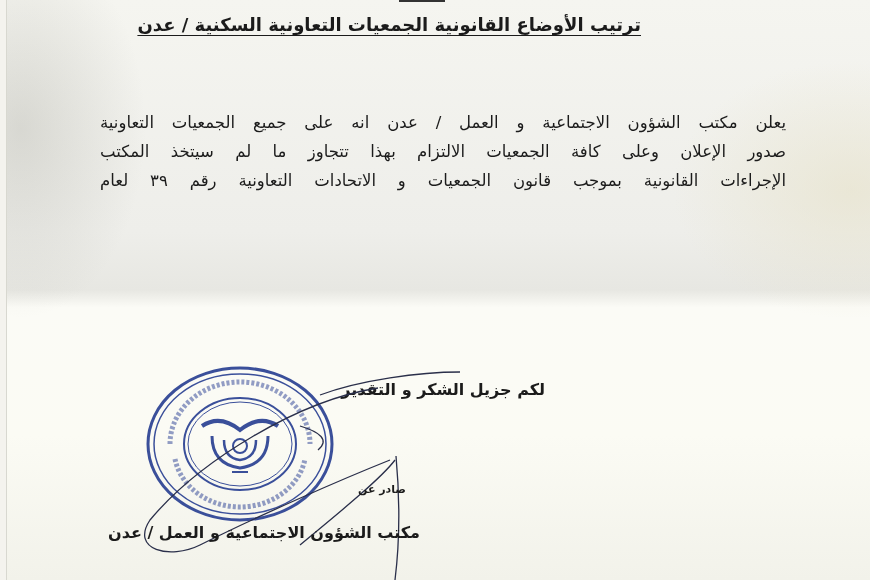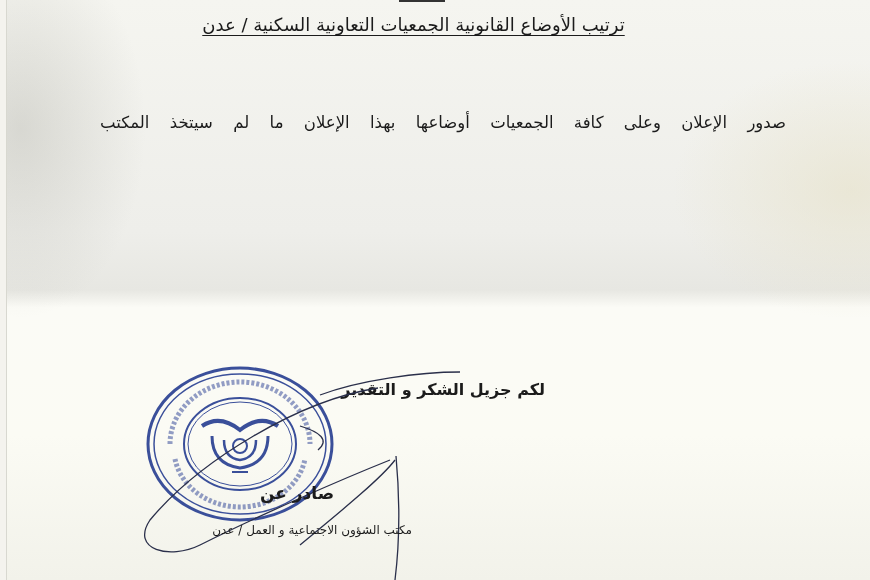--- a/index.html
+++ b/index.html
@@ -21,60 +21,62 @@
     .shade-right {
       position: absolute; right: 0; top: 60px; width: 200px; height: 260px;
       background: radial-gradient(ellipse at 90% 50%, rgba(230,225,200,0.6), rgba(230,225,200,0) 70%);
     }
     .top-mark {
       position: absolute; left: 392px; top: 0; width: 46px; height: 2px; background: #333;
     }
     .title {
       position: absolute; left: 186px; top: 14px; width: 455px;
       direction: rtl; text-align: center;
-      font-weight: normal; font-size: 18px; text-decoration: underline;
+      font-weight: bold; font-size: 18px; text-decoration: underline;
       text-underline-offset: 4px; white-space: nowrap;
     }
     .body-text {
       position: absolute; left: 100px; top: 108px; width: 686px;
       direction: rtl; text-align: justify; text-align-last: right;
       font-size: 16.5px; line-height: 29px;
     }
     .body-text .line { display: block; text-align: justify; text-align-last: justify; white-space: nowrap; }
     .body-text .line.last { text-align-last: right; }
     .closing {
       position: absolute; left: 300px; top: 380px; width: 245px;
       direction: rtl; text-align: right; font-weight: bold; font-size: 16px;
     }
     .issuer {
       position: absolute; left: 260px; top: 483px; width: 146px;
-      direction: rtl; text-align: left; font-weight: bold; font-size: 17px;
+      direction: rtl; text-align: right; font-weight: bold; font-size: 11px;
     }
     .office {
-      position: absolute; left: 132px; top: 523px; width: 280px;
-      direction: rtl; text-align: right; font-weight: normal; font-size: 12px; white-space: nowrap;
+      position: absolute; left: 140px; top: 523px; width: 280px;
+      direction: rtl; text-align: right; font-weight: bold; font-size: 16px; white-space: nowrap;
     }
     .stamp {
       position: absolute; left: 140px; top: 364px; width: 200px; height: 160px;
     }
     .signature { position: absolute; left: 0; top: 0; width: 870px; height: 580px; pointer-events: none; }
   </style>
 </head>
 <body>
 
 <div class="page">
   <div class="shade-left"></div>
   <div class="shade-right"></div>
   <div class="top-mark"></div>
 </div>
 
 <div class="title">ترتيب الأوضاع القانونية الجمعيات التعاونية السكنية / عدن</div>
 
 <div class="body-text">
-  <span class="line">صدور الإعلان وعلى كافة الجمعيات أوضاعها بهذا الإعلان ما لم سيتخذ المكتب</span>
+  <span class="line">يعلن مكتب الشؤون الاجتماعية و العمل / عدن انه على جميع الجمعيات التعاونية</span>
+  <span class="line">صدور الإعلان وعلى كافة الجمعيات الالتزام بهذا تتجاوز ما لم سيتخذ المكتب</span>
+  <span class="line">الإجراءات القانونية بموجب قانون الجمعيات و الاتحادات التعاونية رقم ٣٩ لعام</span>
 </div>
 
 <div class="closing">لكم جزيل الشكر و التقدير</div>
 
 <svg class="stamp" viewBox="0 0 200 160">
   <g fill="none" stroke="#3a4f9a">
     <ellipse cx="100" cy="80" rx="92" ry="76" stroke-width="3"></ellipse>
     <ellipse cx="100" cy="80" rx="86" ry="70" stroke-width="1.5"></ellipse>
     <ellipse cx="100" cy="80" rx="56" ry="46" stroke-width="2"></ellipse>
     <ellipse cx="100" cy="80" rx="52" ry="42" stroke-width="1"></ellipse>

